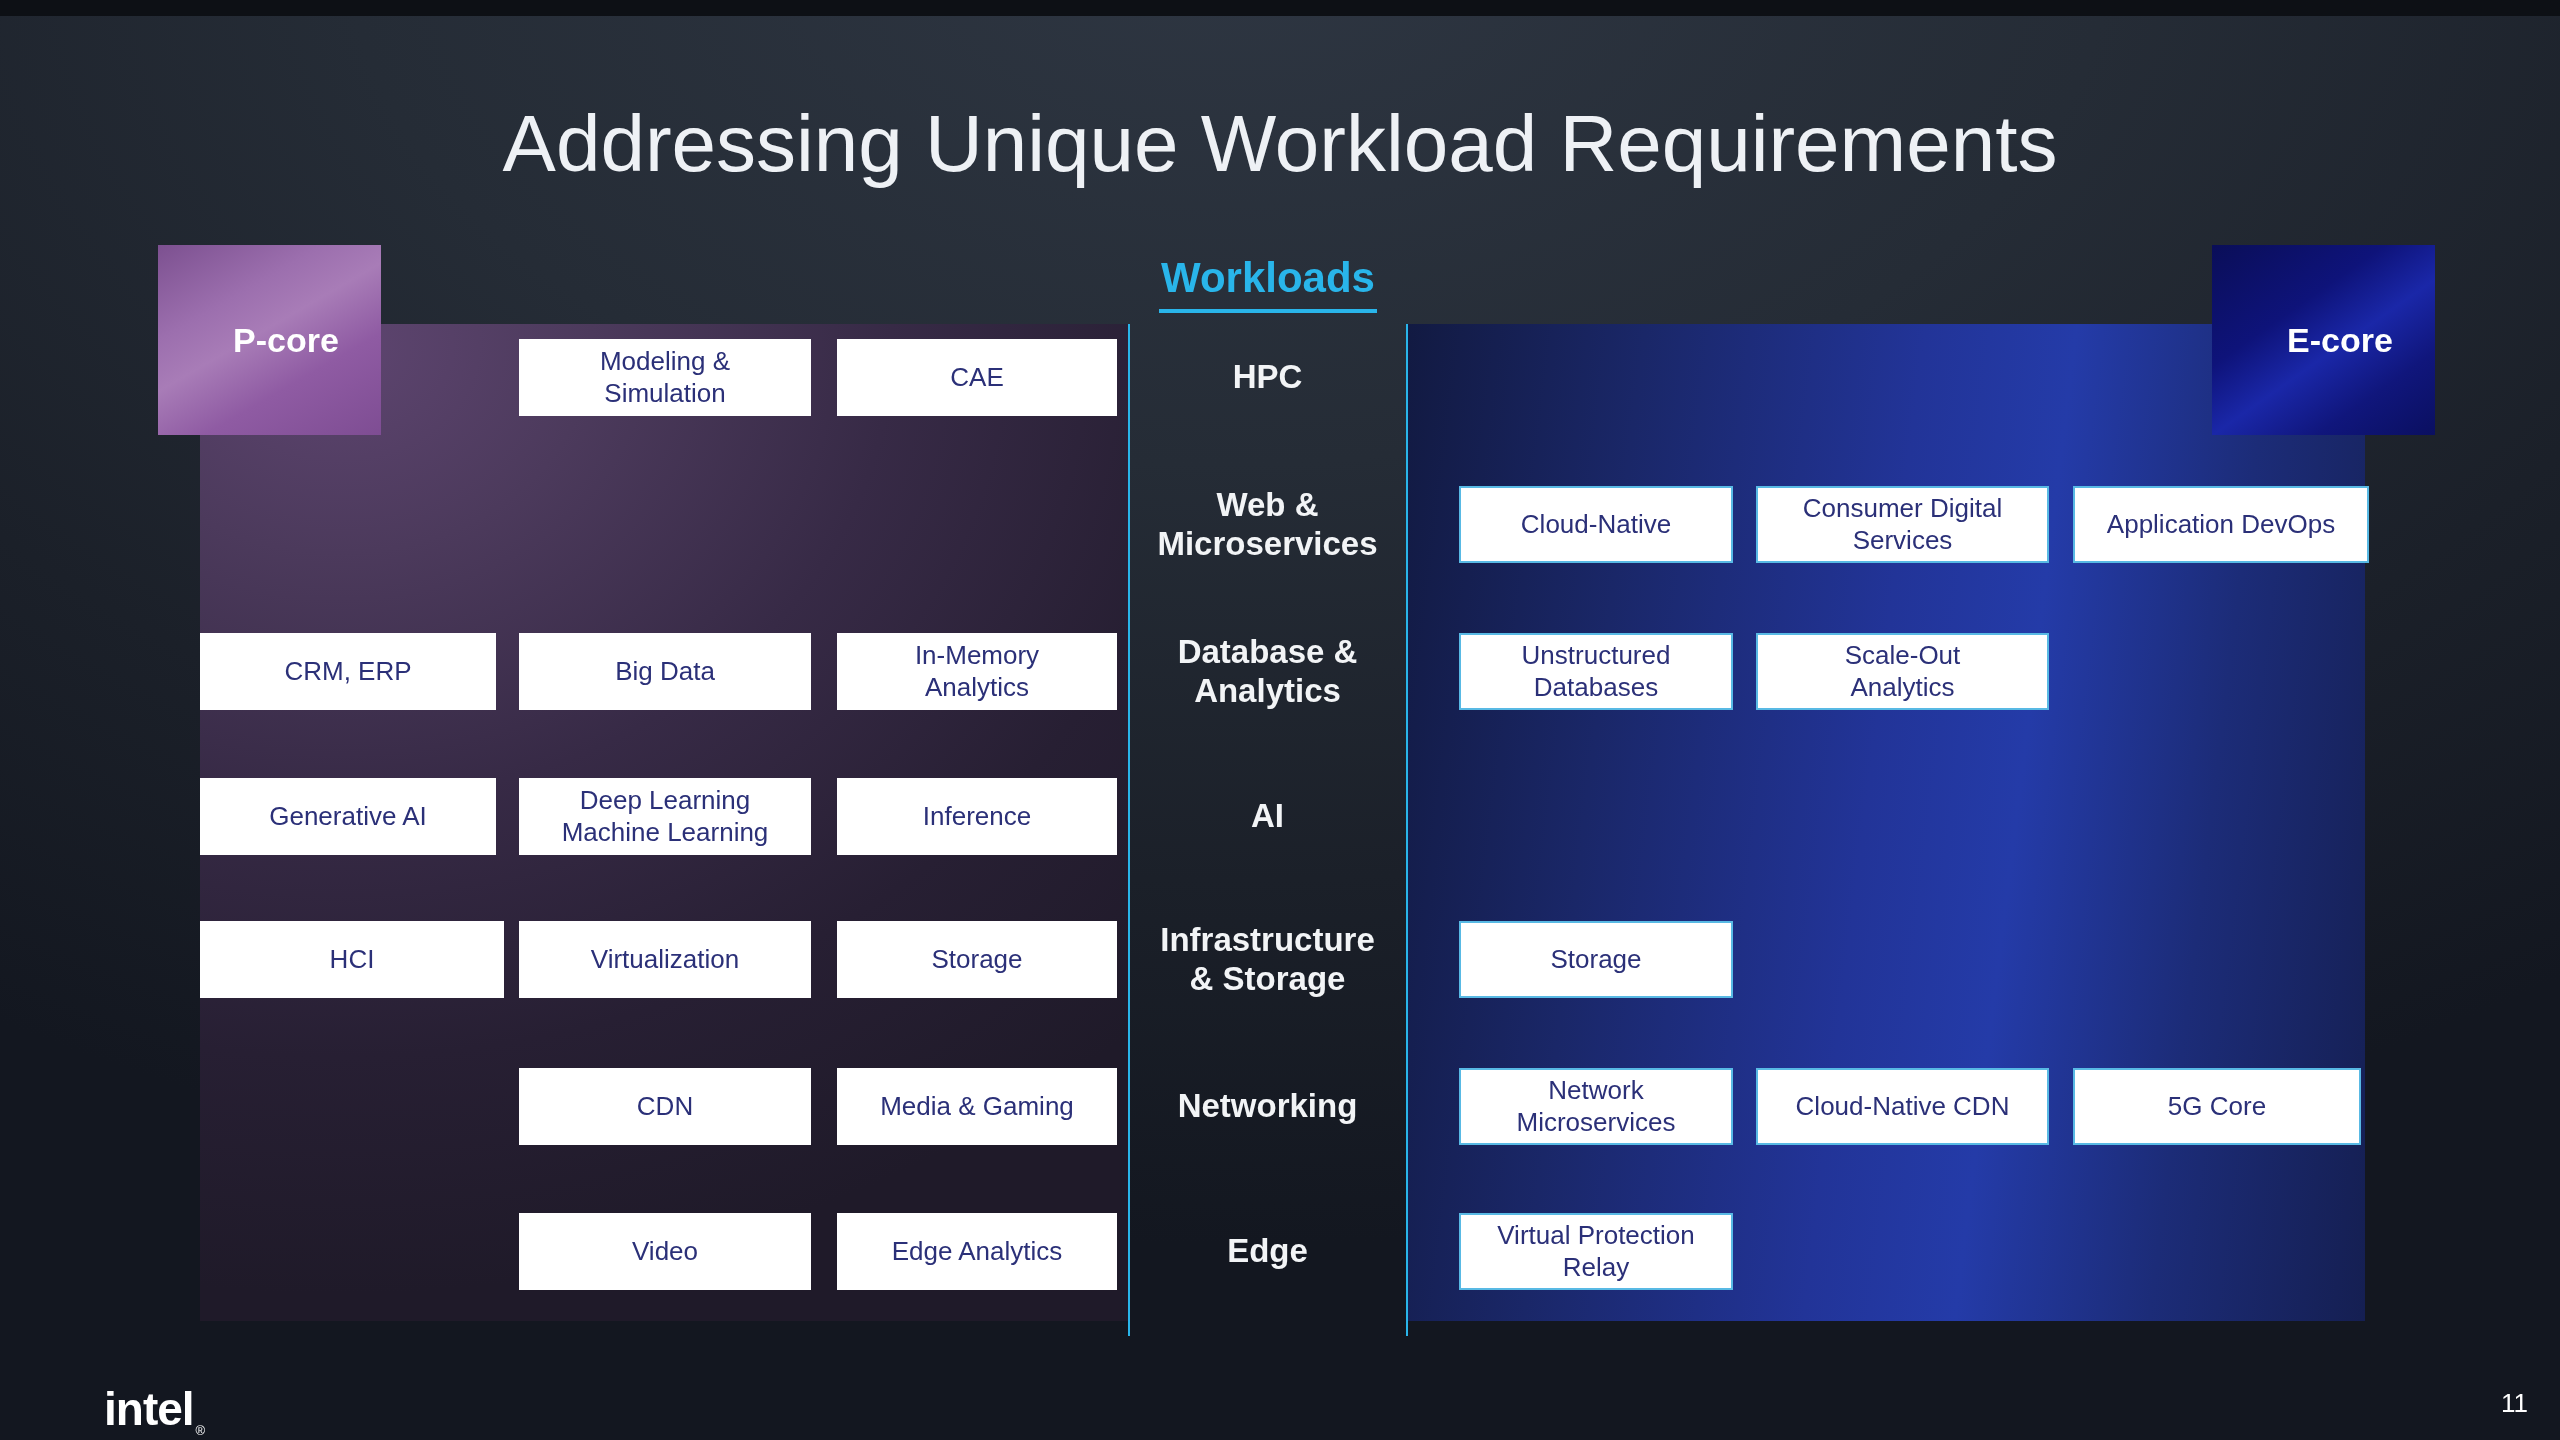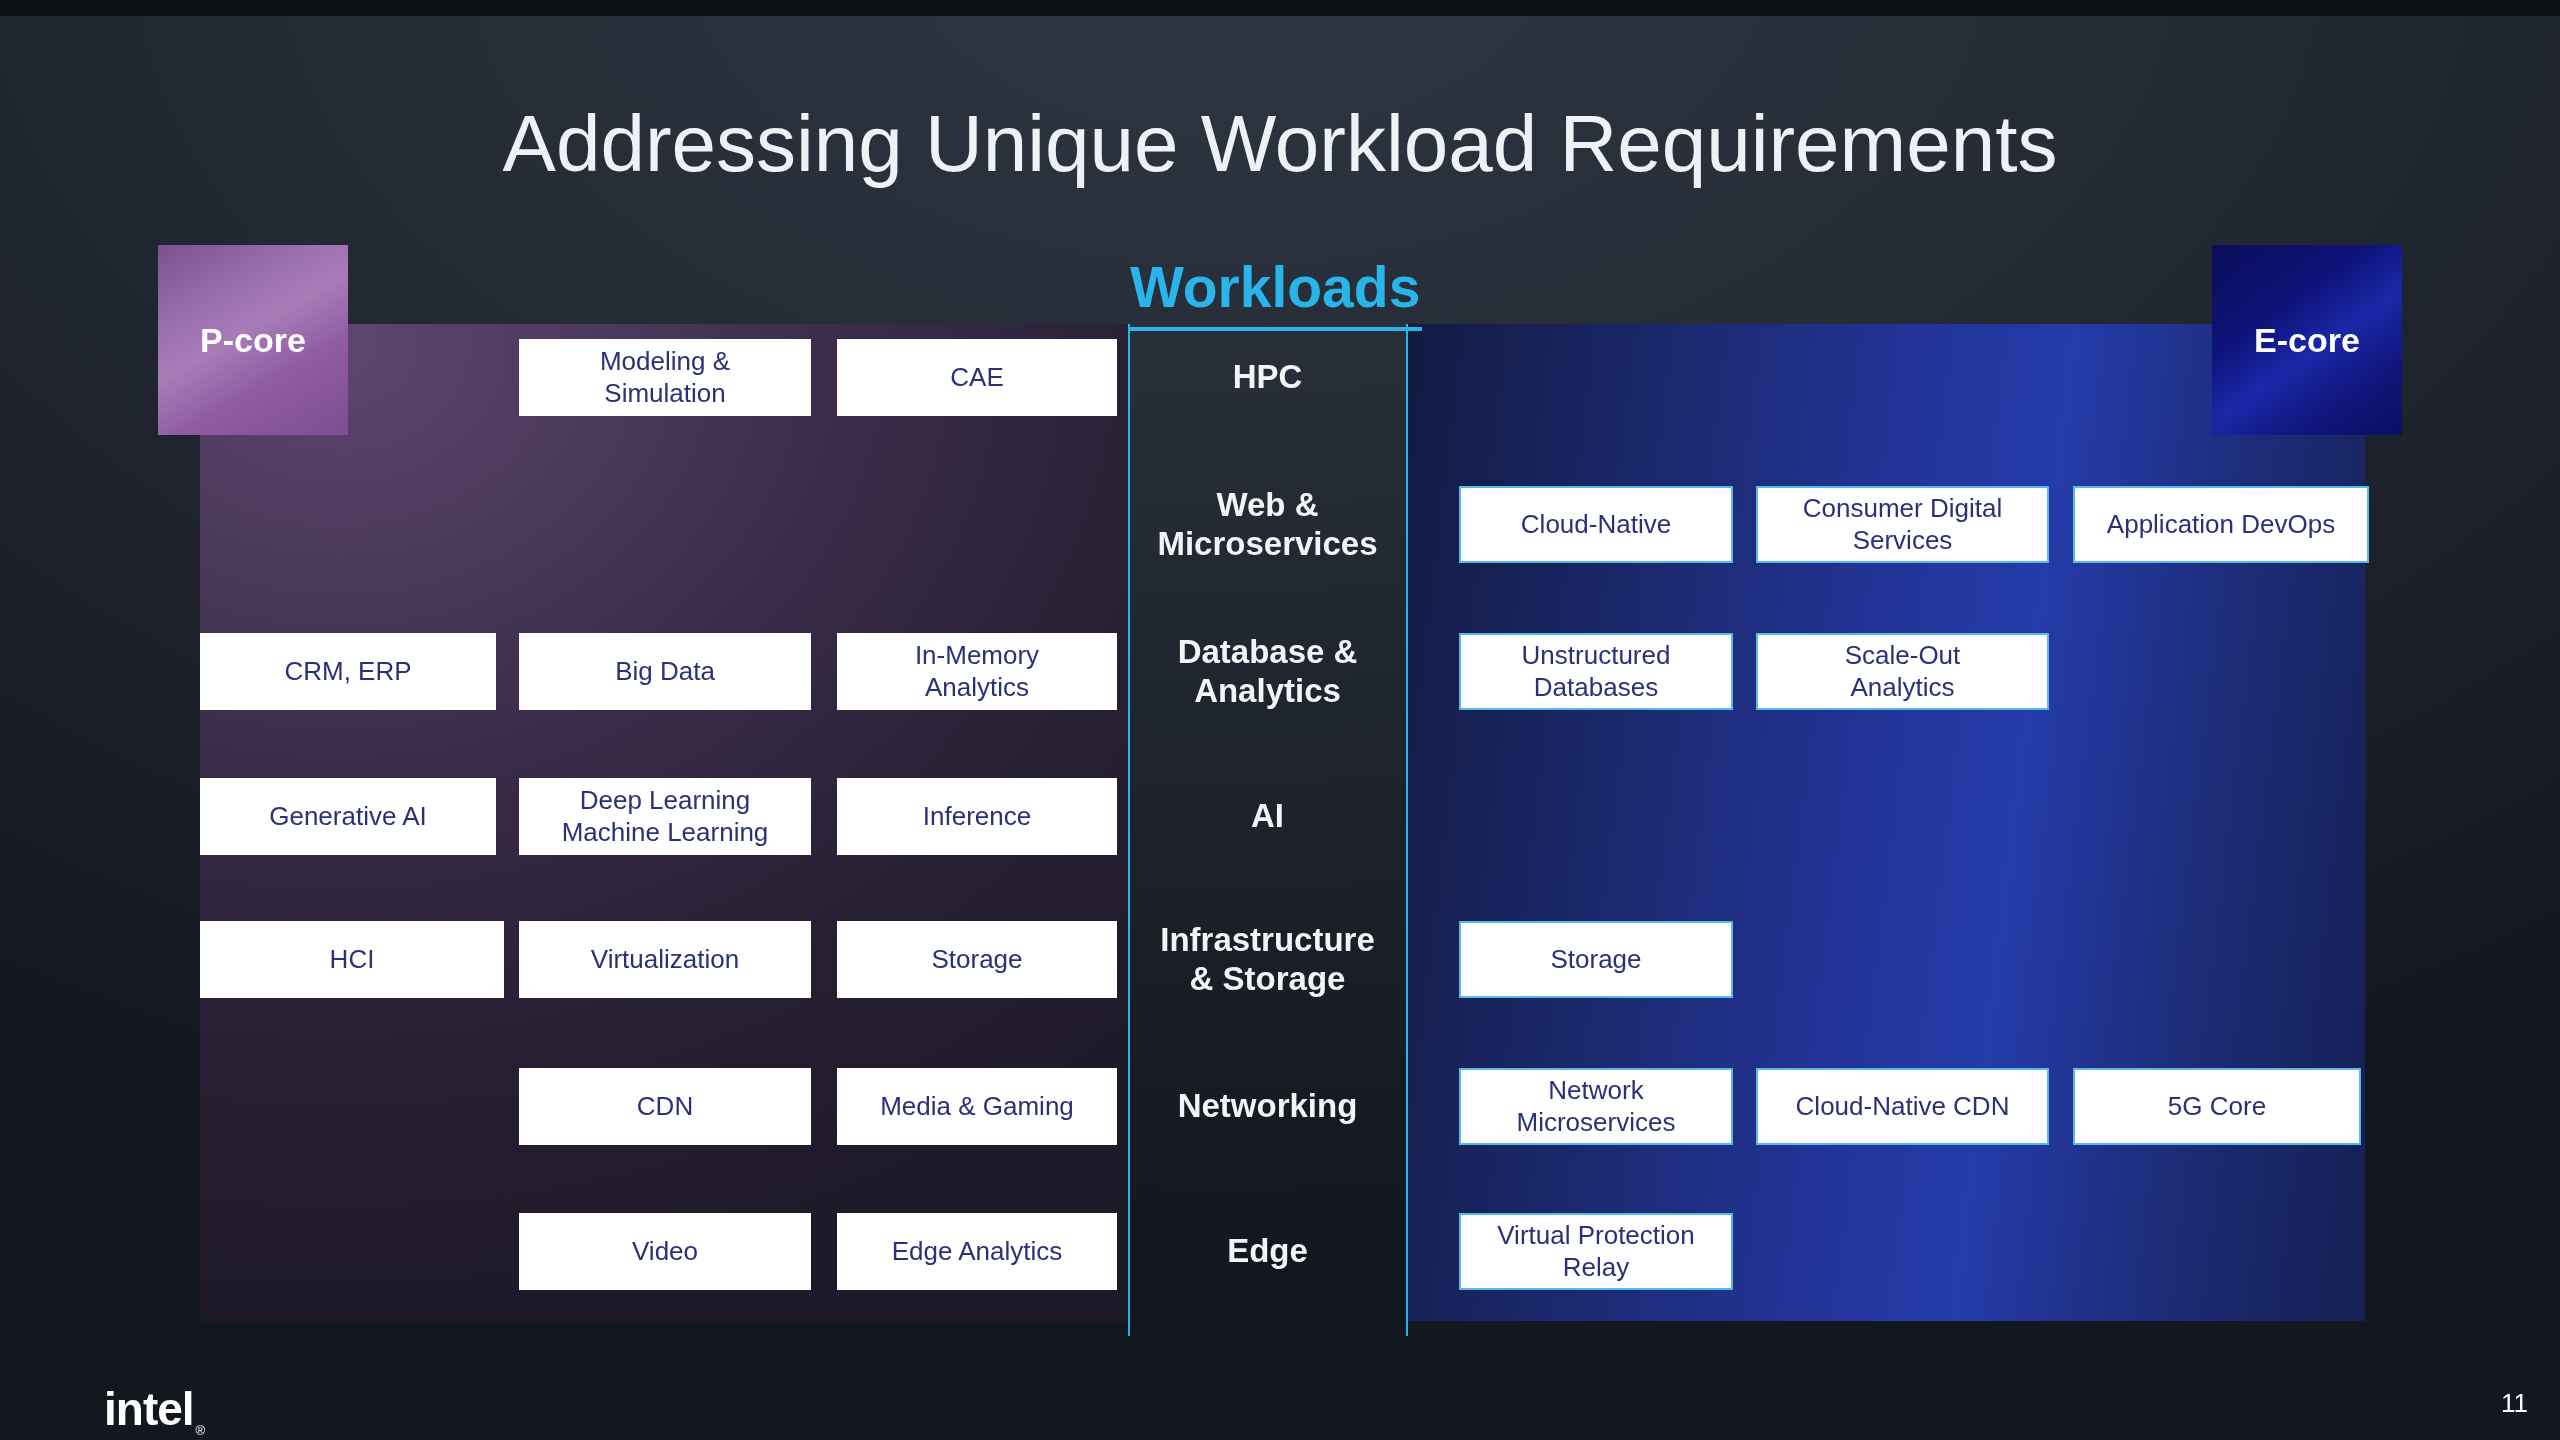--- a/index.html
+++ b/index.html
@@ -9,40 +9,40 @@
     background:radial-gradient(2200px 1300px at 48% -5%, #2e3642 0%, #252c36 40%, #1b2029 72%, #131720 100%);
     margin-top:16px;
   }
   .slide-title{
     position:absolute;top:82px;left:0;width:2560px;text-align:center;
     font-size:80px;font-weight:300;color:#eef1f5;letter-spacing:0;
   }
   
   .core-tile{
     position:absolute;width:190px;height:190px;display:flex;align-items:center;justify-content:center;
-    color:#ffffff;font-size:34px;font-weight:bold;
+    color:#ffffff;font-size:34px;font-weight:bold;padding-left:33px;
   }
   .p-core{left:158px;top:229px;background:linear-gradient(150deg,#7c5090 0%,#9c6fae 30%,#a87cb7 46%,#8f5ba3 68%,#7e4d93 100%);}
   .e-core{left:2212px;top:229px;background:linear-gradient(145deg,#0a0e58 0%,#0e137a 35%,#1a27a8 55%,#10167c 76%,#0a0f60 100%);}
   
   .left-panel{
     position:absolute;left:200px;top:308px;width:928px;height:997px;
     background:radial-gradient(1150px 950px at 15% 2%, #5e4570 0%, #4c3a5c 22%, #372a46 48%, #271f33 75%, #1f1a29 100%);
   }
   .right-panel{
     position:absolute;left:1408px;top:308px;width:957px;height:997px;
     background:linear-gradient(97deg,#121a42 0%,#1a2768 22%,#223498 48%,#243ba8 62%,#1c2c78 80%,#151f52 100%);
   }
   
   .vline{position:absolute;top:308px;height:1012px;width:2px;background:#29b5ea;}
   .vline-left{left:1128px;}
   .vline-right{left:1406px;}
   .workloads-header{position:absolute;left:1128px;top:238px;width:280px;text-align:center;}
   .workloads-header span{
-    display:inline-block;color:#29b5ea;font-size:57px;font-weight:bold;
+    display:inline-block;color:#29b5ea;font-size:42px;font-weight:bold;
     border-bottom:4px solid #29b5ea;padding:0 2px 7px 2px;
   }
   .row-label{
     position:absolute;left:1145px;width:245px;height:77px;
     display:flex;align-items:center;justify-content:center;text-align:center;
     color:#f2f4f6;font-size:33px;font-weight:bold;line-height:1.16;
   }
   
   .wbox{
     position:absolute;height:77px;background:#ffffff;box-sizing:border-box;

